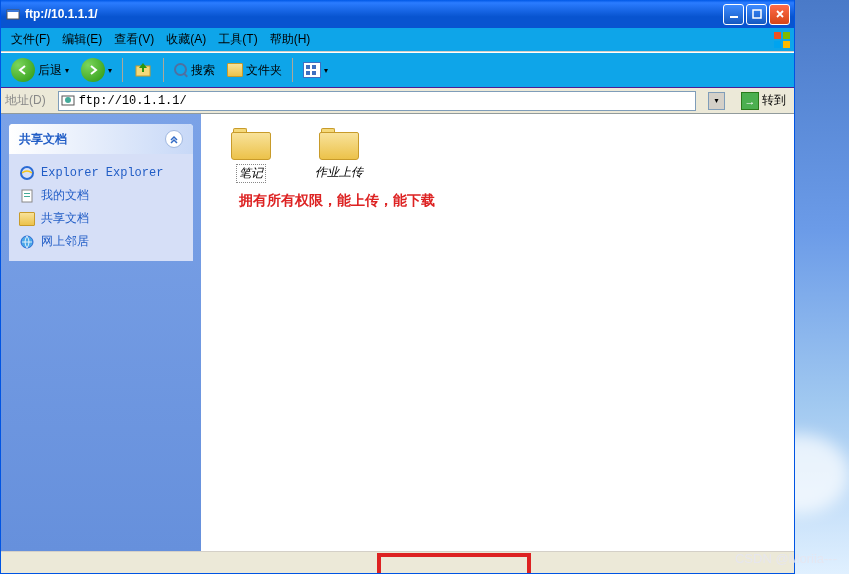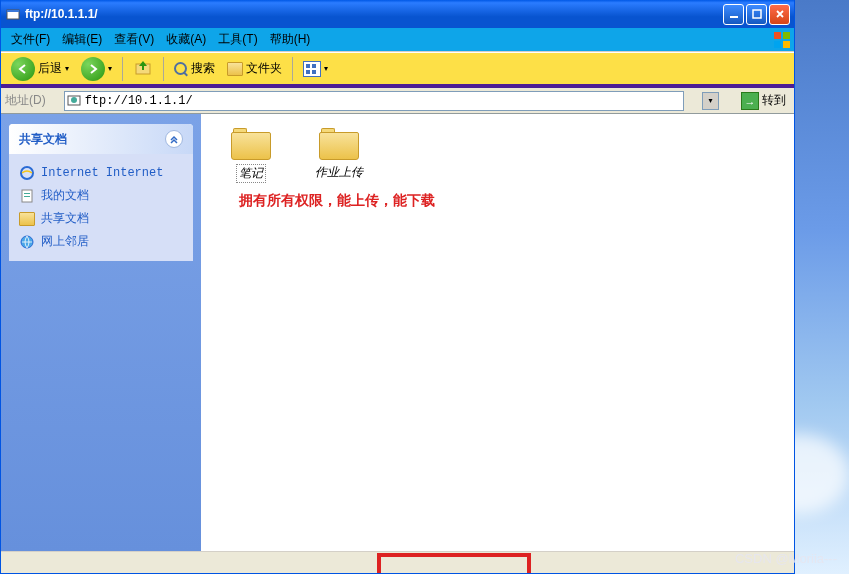--- a/index.html
+++ b/index.html
@@ -8,28 +8,28 @@
 .titlebar { background: linear-gradient(to bottom, #0058e6 0%, #2b7cff 10%, #0854d0 60%, #0854d0 100%); height: 28px; display: flex; align-items: center; padding: 0 4px; color: white; font-size: 12px; font-weight: bold; }
 .titlebar .icon-slot { width: 16px; height: 16px; margin-right: 4px; display: flex; align-items: center; justify-content: center; }
 .titlebar-text { flex: 1; }
 .winbtns { display: flex; gap: 2px; }
 .winbtn { width: 21px; height: 21px; border-radius: 3px; border: 1px solid white; display: flex; align-items: center; justify-content: center; font-size: 11px; color: white; cursor: pointer; }
 .winbtn.min, .winbtn.max { background: linear-gradient(to bottom, #3d8bff, #1559c0); }
 .winbtn.close { background: linear-gradient(to bottom, #ff6b4a, #d64516); }
 .menubar { height: 24px; background: #0ea5e9; display: flex; align-items: center; padding: 0 4px; font-size: 12px; border-bottom: 1px solid #d4d0c8; position: relative; }
 .menubar .menu-item { padding: 2px 6px; cursor: pointer; }
 .menubar .winflag { position: absolute; right: 2px; top: 2px; width: 20px; height: 20px; }
-.toolbar { height: 36px; background: #fde047; display: flex; align-items: center; padding: 0 6px; gap: 4px; border-top: 1px solid #fff; border-bottom: 4px solid #4c1d95; font-size: 12px; }
+.toolbar { height: 36px; background: #0ea5e9; display: flex; align-items: center; padding: 0 6px; gap: 4px; border-top: 1px solid #fff; border-bottom: 1px solid #4c1d95; font-size: 12px; }
 .tbbtn { display: flex; align-items: center; gap: 3px; padding: 2px 4px; cursor: pointer; }
 .navball { width: 24px; height: 24px; border-radius: 50%; display: flex; align-items: center; justify-content: center; color: white; font-size: 14px; font-weight: bold; }
 .navball.back { background: radial-gradient(circle at 30% 30%, #7bd65c, #2a9610); }
 .navball.fwd { background: radial-gradient(circle at 30% 30%, #7bd65c, #2a9610); }
 .tb-sep { width: 1px; height: 24px; background: #aca899; margin: 0 2px; }
 .dropdown-arrow { font-size: 8px; color: #000; }
-.addressbar { height: 26px; background: #ece9d8; display: flex; align-items: center; padding: 0 4px; gap: 18px; font-size: 12px; border-bottom: 1px solid #919b9c; }
+.addressbar { height: 26px; background: #ece9d8; display: flex; align-items: center; padding: 0 4px; gap: 12px; font-size: 12px; border-bottom: 1px solid #919b9c; }
 .addr-label { color: #888; }
 .addr-input-wrap { flex: 1; background: white; border: 1px solid #7f9db9; height: 20px; display: flex; align-items: center; padding: 0 2px; }
 .addr-input-wrap .icon-slot { width: 16px; height: 16px; margin-right: 2px; }
 .addr-input { flex: 1; border: none; outline: none; font-family: "Courier New", monospace; font-size: 12px; }
 .addr-drop { width: 17px; height: 18px; background: #d4d0c8; border: 1px solid #7f9db9; display: flex; align-items: center; justify-content: center; font-size: 8px; cursor: pointer; }
 .go-btn { display: flex; align-items: center; gap: 3px; padding: 1px 4px; cursor: pointer; }
 .go-arrow { width: 18px; height: 18px; background: #4caf50; border: 1px solid #2a7a1a; display: flex; align-items: center; justify-content: center; color: white; font-size: 11px; }
 .content { flex: 1; display: flex; overflow: hidden; background: white; }
 .sidebar { width: 200px; background: linear-gradient(to bottom, #7ba2e7 0%, #6690dc 100%); padding: 10px 8px; }
 .sidebar-panel { background: linear-gradient(to bottom, #fff 0%, #d6dff7 100%); border-radius: 4px 4px 0 0; overflow: hidden; }
@@ -183,21 +183,21 @@
           </span>
         </div>
         <div class="panel-body">
           <div class="panel-link">
             <span class="link-icon">
                 <svg width="16" height="16">
                   <circle cx="8" cy="8" r="6" fill="none" stroke="#2a6bd4" stroke-width="2"></circle>
                   <path d="M3 8 Q8 4 13 8" stroke="#f5c518" fill="none" stroke-width="1.5"></path>
                 </svg>
               </span>
-            <span style="font-family:'Courier New',monospace;">Internet Internet</span>
+            <span style="font-family:'Courier New',monospace;">Explorer Explorer</span>
           </div>
           <div class="panel-link">
             <span class="link-icon">
                 <svg width="16" height="16">
                   <rect x="3" y="2" width="10" height="12" fill="#fff" stroke="#888"></rect>
                   <rect x="5" y="5" width="6" height="1" fill="#4a9"></rect>
                   <rect x="5" y="8" width="6" height="1" fill="#4a9"></rect>
                 </svg>
               </span>
             <span>我的文档</span>

